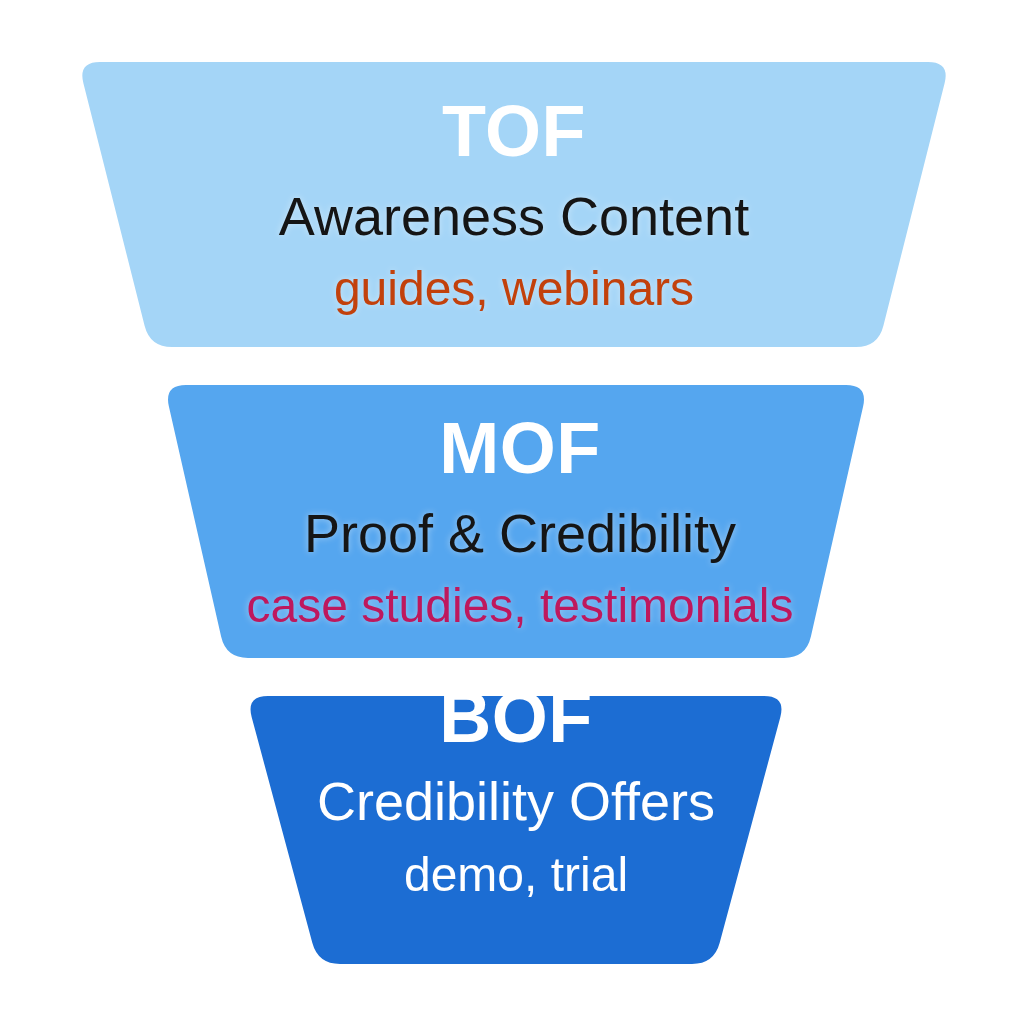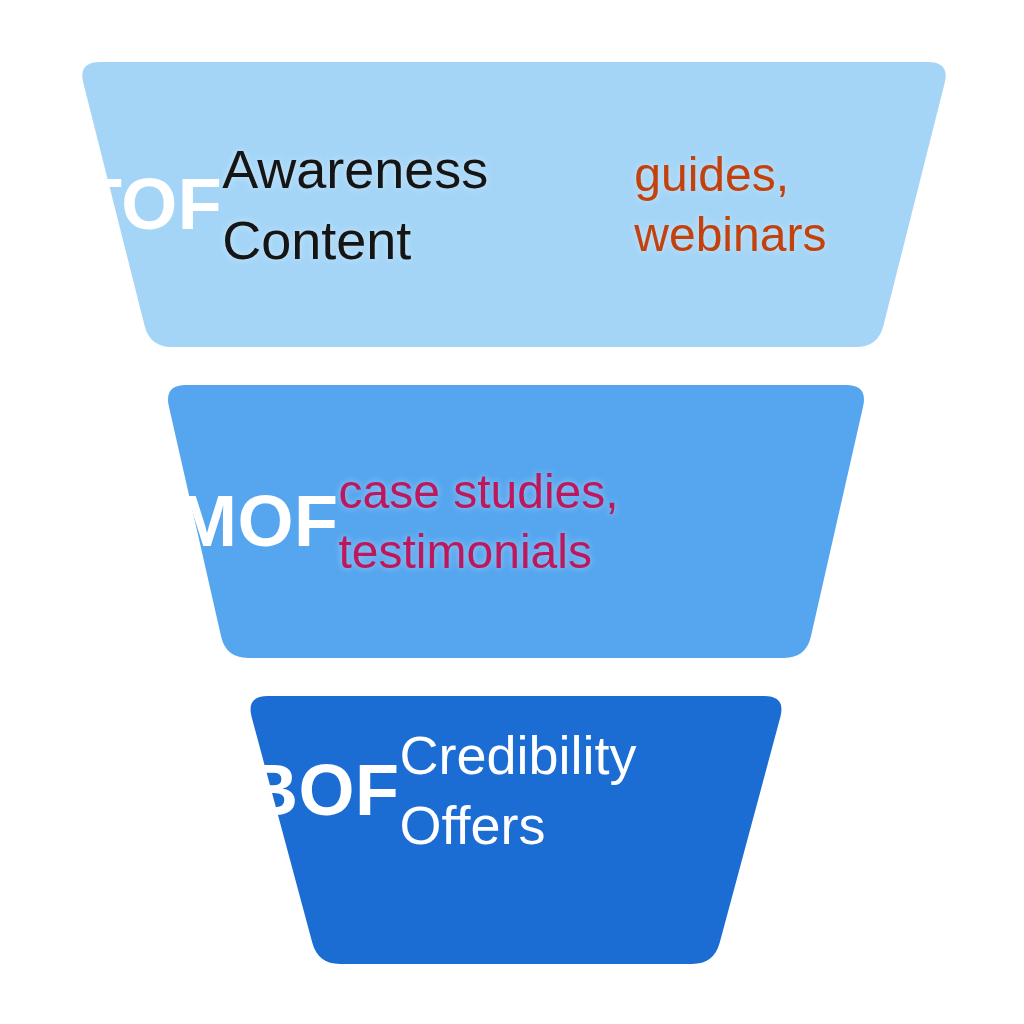--- a/index.html
+++ b/index.html
@@ -17,29 +17,29 @@
     background: #ffffff;
   }
   #funnel-svg {
     position: absolute;
     left: 0;
     top: 0;
   }
   .tier-text {
     position: absolute;
     display: flex;
-    flex-direction: row;
+    flex-direction: column;
     align-items: center;
     justify-content: center;
-    text-align: left;
-    gap: 0;
+    text-align: center;
+    gap: 8px;
     pointer-events: none;
   }
   .tier-text--tof { left: 78px;  top: 62px;  width: 872px; height: 285px; }
-  .tier-text--mof { left: 177px; top: 385px; width: 704px; height: 273px; }
+  .tier-text--mof { left: 168px; top: 385px; width: 704px; height: 273px; }
   .tier-text--bof { left: 246px; top: 696px; width: 540px; height: 188px; }
   .tier-title {
     font-size: 72px;
     font-weight: 700;
     line-height: 1.15;
     letter-spacing: 0.5px;
   }
   .tier-line2 {
     font-size: 54px;
     font-weight: 400;
@@ -66,21 +66,23 @@
   </svg>
 
   <div class="tier-text tier-text--tof">
     <div class="tier-title" style="color: rgb(255, 255, 255);">TOF</div>
     <div class="tier-line2 halo-light" style="color: rgb(21, 21, 21);">Awareness Content</div>
     <div class="tier-line3 halo-light" style="color: #c2410c;">guides, webinars</div>
   </div>
 
   <div class="tier-text tier-text--mof">
     <div class="tier-title" style="color: rgb(255, 255, 255);">MOF</div>
+    <div class="tier-line2 halo-light" style="color: rgb(21, 21, 21);">Proof &amp; Credibility</div>
     <div class="tier-line3 halo-light" style="color: #be185d;">case studies, testimonials</div>
   </div>
 
   <div class="tier-text tier-text--bof">
     <div class="tier-title" style="color: rgb(255, 255, 255);">BOF</div>
     <div class="tier-line2" style="color: rgb(255, 255, 255);">Credibility Offers</div>
+    <div class="tier-line3" style="color: rgb(255, 255, 255);">demo, trial</div>
   </div>
 
 </div>
 
 </body></html>

